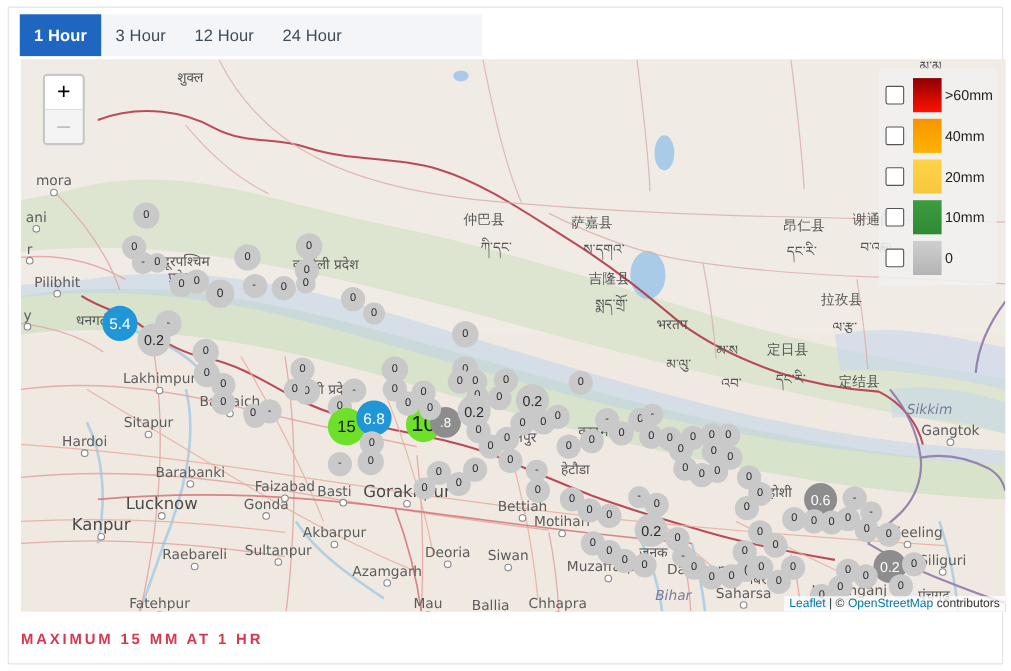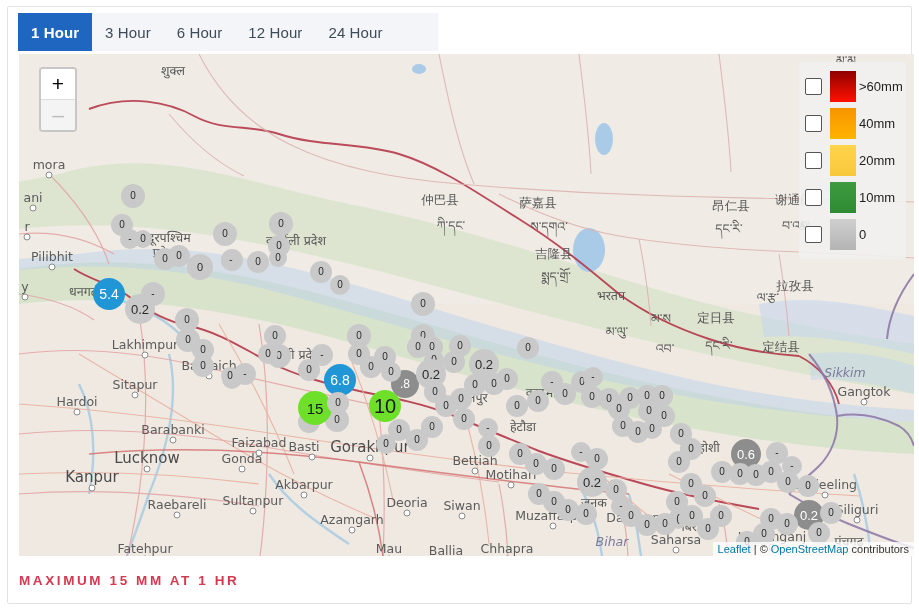--- a/index.html
+++ b/index.html
@@ -36,21 +36,21 @@
   .pdot{position:absolute;width:5px;height:5px;border:1px solid #8a8a8a;border-radius:50%;
         background:#fff;transform:translate(-50%,-50%);}
 
   
   .mk{position:absolute;border-radius:50%;display:flex;align-items:center;justify-content:center;
       transform:translate(-50%,-50%);color:#2a2a2a;font-size:13px;line-height:1;
       font-family:"Liberation Sans",sans-serif;}
   .mk.g0   {background:#c9c9c9;}
   .mk.gdark{background:#8d8d8d;color:#fff;}
   .mk.blue {background:#2196d6;color:#fff;}
-  .mk.green{background:#6ee02a;color:#1a1a1a;margin-top:20px;}
+  .mk.green{background:#6ee02a;color:#1a1a1a;}
 
   
   .zoomctl{position:absolute;left:20px;top:13px;width:34px;border:2px solid rgba(0,0,0,.22);
            border-radius:4px;background:#fff;overflow:hidden;}
   .zbtn{height:30px;display:flex;align-items:center;justify-content:center;font-size:21px;
         color:#000;cursor:pointer;background:#fff;user-select:none;}
   .zbtn+.zbtn{border-top:1px solid #ddd;}
   .zbtn.dis{color:#bbb;background:#f4f4f4;cursor:default;}
 
   
@@ -74,21 +74,20 @@
 </style>
 </head>
 <body>
 
 <div class="page">
   <div class="card">
 
     <div class="tabbar" id="tabbar">
         <div class="tab active">1 Hour</div>
         <div class="tab">3 Hour</div>
-        <div class="tab">6 Hour</div>
         <div class="tab">12 Hour</div>
         <div class="tab">24 Hour</div>
       </div>
 
     <div class="mapwrap">
       <div class="map">
 
         <svg class="mapsvg" viewBox="0 0 895 502" preserveAspectRatio="none">
 
           <rect x="0" y="0" width="895" height="502" fill="#efe9e2"></rect>
@@ -242,21 +241,21 @@
             <div class="pdot" style="left: 806px; top: 441px;"></div>
             <div class="plabel ital" style="left: 826px; top: 318px;">Sikkim</div>
             <div class="plabel" style="left: 845px; top: 337px;">Gangtok</div>
             <div class="pdot" style="left: 845px; top: 348px;"></div>
             <div class="plabel cn" style="left: 421px; top: 146px;">仲巴县</div>
             <div class="plabel cn" style="left: 519px; top: 149px;">萨嘉县</div>
             <div class="plabel cn" style="left: 535px; top: 200px;">吉隆县</div>
             <div class="plabel cn" style="left: 592px; top: 241px;">भरतप</div>
             <div class="plabel cn" style="left: 712px; top: 152px;">昂仁县</div>
             <div class="plabel cn" style="left: 775px; top: 146px;">谢通门</div>
-            <div class="plabel cn" style="left: 776px; top: 219px; margin-top: 13px;">拉孜县</div>
+            <div class="plabel cn" style="left: 746px; top: 219px;">拉孜县</div>
             <div class="plabel cn" style="left: 697px; top: 264px;">定日县</div>
             <div class="plabel cn" style="left: 762px; top: 293px;">定结县</div>
             <div class="plabel cn" style="left: 432px; top: 175px;">ཀི་དང་</div>
             <div class="plabel cn" style="left: 530px; top: 176px;">ས་དགའ་</div>
             <div class="plabel cn" style="left: 537px; top: 226px;">སྨད་གྲོ་</div>
             <div class="plabel cn" style="left: 710px; top: 178px;">དང་རི་</div>
             <div class="plabel cn" style="left: 777px; top: 175px;">བ་འད་</div>
             <div class="plabel cn" style="left: 749px; top: 247px;">ལ་རྩ་</div>
             <div class="plabel cn" style="left: 700px; top: 295px;">དང་རི་</div>
             <div class="plabel cn" style="left: 598px; top: 281px;">མ་ལུ་</div>

